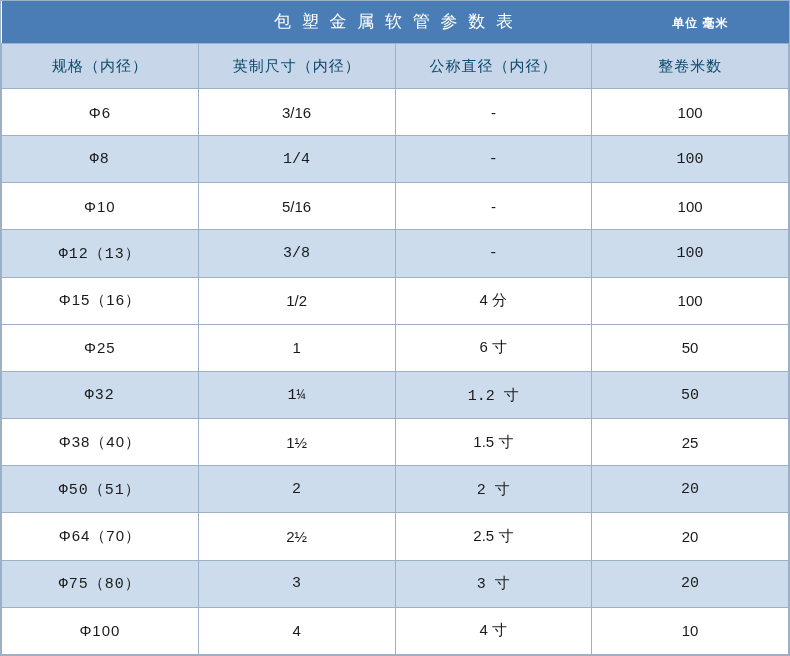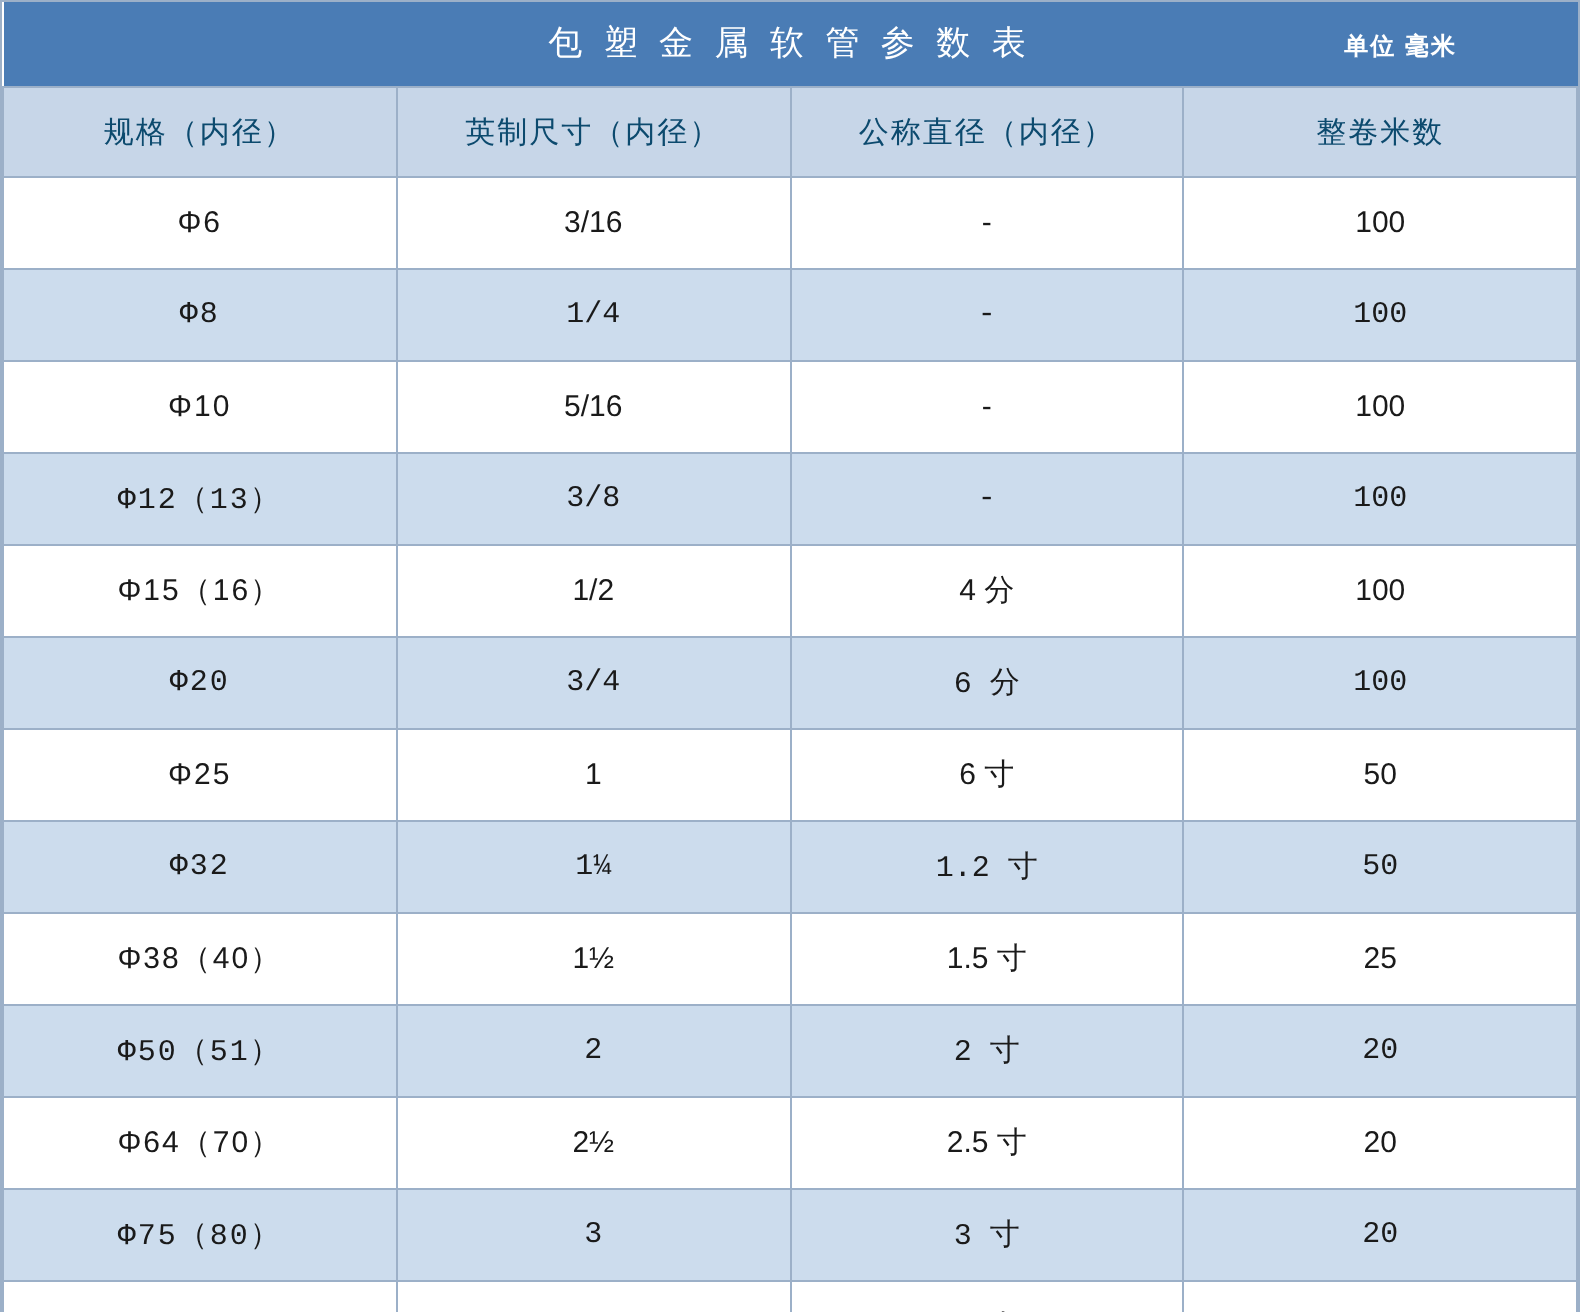--- a/index.html
+++ b/index.html
@@ -133,26 +133,20 @@
         <td class="cell">3/8</td>
         <td class="cell">-</td>
         <td class="cell">100</td>
       </tr>
       <tr class="row-odd">
         <td class="cell spec">Φ15（16）</td>
         <td class="cell">1/2</td>
         <td class="cell">4 分</td>
         <td class="cell">100</td>
       </tr>
-      <tr class="row-even">
-        <td class="cell spec">Φ20</td>
-        <td class="cell">3/4</td>
-        <td class="cell">6 分</td>
-        <td class="cell">100</td>
-      </tr>
       <tr class="row-odd">
         <td class="cell spec">Φ25</td>
         <td class="cell">1</td>
         <td class="cell">6 寸</td>
         <td class="cell">50</td>
       </tr>
       <tr class="row-even">
         <td class="cell spec">Φ32</td>
         <td class="cell">1¼</td>
         <td class="cell">1.2 寸</td>

